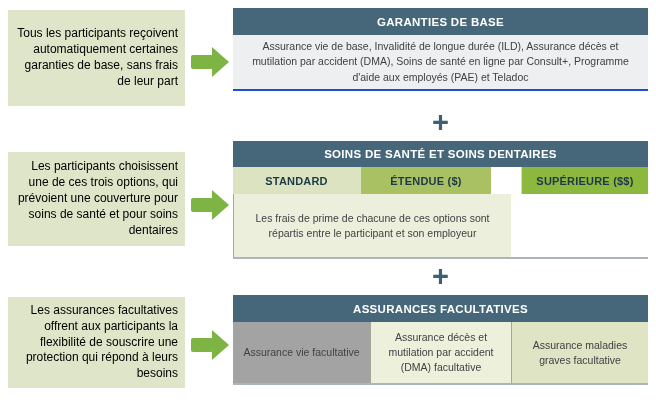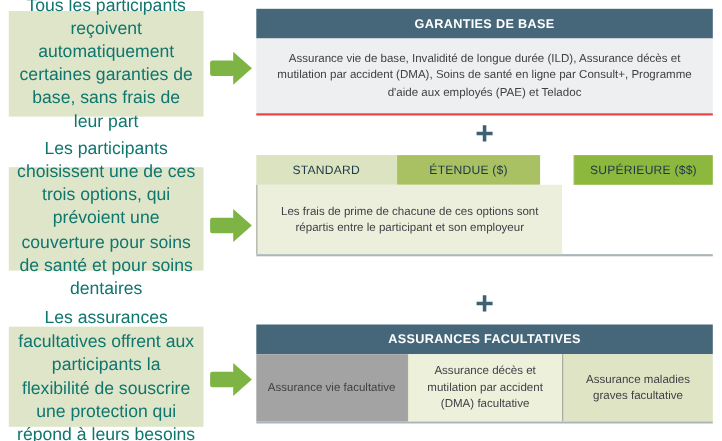--- a/index.html
+++ b/index.html
@@ -14,24 +14,24 @@
   }
   
   .note {
     position: absolute;
     left: 8px;
     width: 177px;
     background: #dee5c8;
     display: flex;
     align-items: center;
     justify-content: center;
-    text-align: center;
-    font-size: 16px;
+    text-align: right;
+    font-size: 12px;
     line-height: 1.32;
-    color: #0f766e;
+    color: #000000;
     padding: 6px 7px;
     box-sizing: border-box;
   }
   .note-1 { top: 10px;  height: 96px; }
   .note-2 { top: 152px; height: 94px; }
   .note-3 { top: 297px; height: 91px; }
 
   
   .arrow { position: absolute; left: 191px; width: 38px; height: 30px; }
   .arrow-1 { top: 47px; }
@@ -65,37 +65,37 @@
     display: flex;
     align-items: center;
     justify-content: center;
     text-align: center;
     height: 27px;
   }
   .panel-2 .panel-header { height: 26px; }
 
   .panel-body {
     background: #edeff0;
-    border-bottom: 2px solid #ef4444;
-    height: 70px;
+    border-bottom: 2px solid #1d4ed8;
+    height: 56px;
     display: flex;
     align-items: center;
     justify-content: center;
     text-align: center;
     font-size: 10.5px;
     line-height: 1.45;
     padding: 4px 16px;
     box-sizing: border-box;
   }
 
   
   .cols { display: flex; height: 27px; }
   .col-h {
     display: flex; align-items: center; justify-content: center;
-    font-weight: normal; font-size: 11px;
+    font-weight: bold; font-size: 11px;
     color: #1d3947;
     box-sizing: border-box;
     letter-spacing: 0.2px;
     text-align: right;
   }
   .col-1 { width: 137px; background: #dce3c1; }
   .col-2 { width: 141px; background: #a9c163; border-left: 1px solid rgba(255,255,255,0.6); }
   .col-3 { width: 137px; background: #8cb83e; border-left: 1px solid rgba(255,255,255,0.6); margin-left: 30px; }
 
   
@@ -151,20 +151,21 @@
   <div class="plus plus-1">+</div>
 
   <div class="note note-2">Les participants choisissent une de ces trois options, qui prévoient une couverture pour soins de santé et pour soins dentaires</div>
 
   <div class="arrow arrow-2">
     <div class="tail"></div>
     <div class="head"></div>
   </div>
 
   <div class="panel panel-2">
+    <div class="panel-header">SOINS DE SANTÉ ET SOINS DENTAIRES</div>
     <div class="cols">
       <div class="col-h col-1">STANDARD</div>
       <div class="col-h col-2">ÉTENDUE ($)</div>
       <div class="col-h col-3">SUPÉRIEURE ($$)</div>
     </div>
     <div class="cells">
       <div class="cell cell-span">Les frais de prime de chacune de ces options sont répartis entre le participant et son employeur</div>
     </div>
   </div>
 

